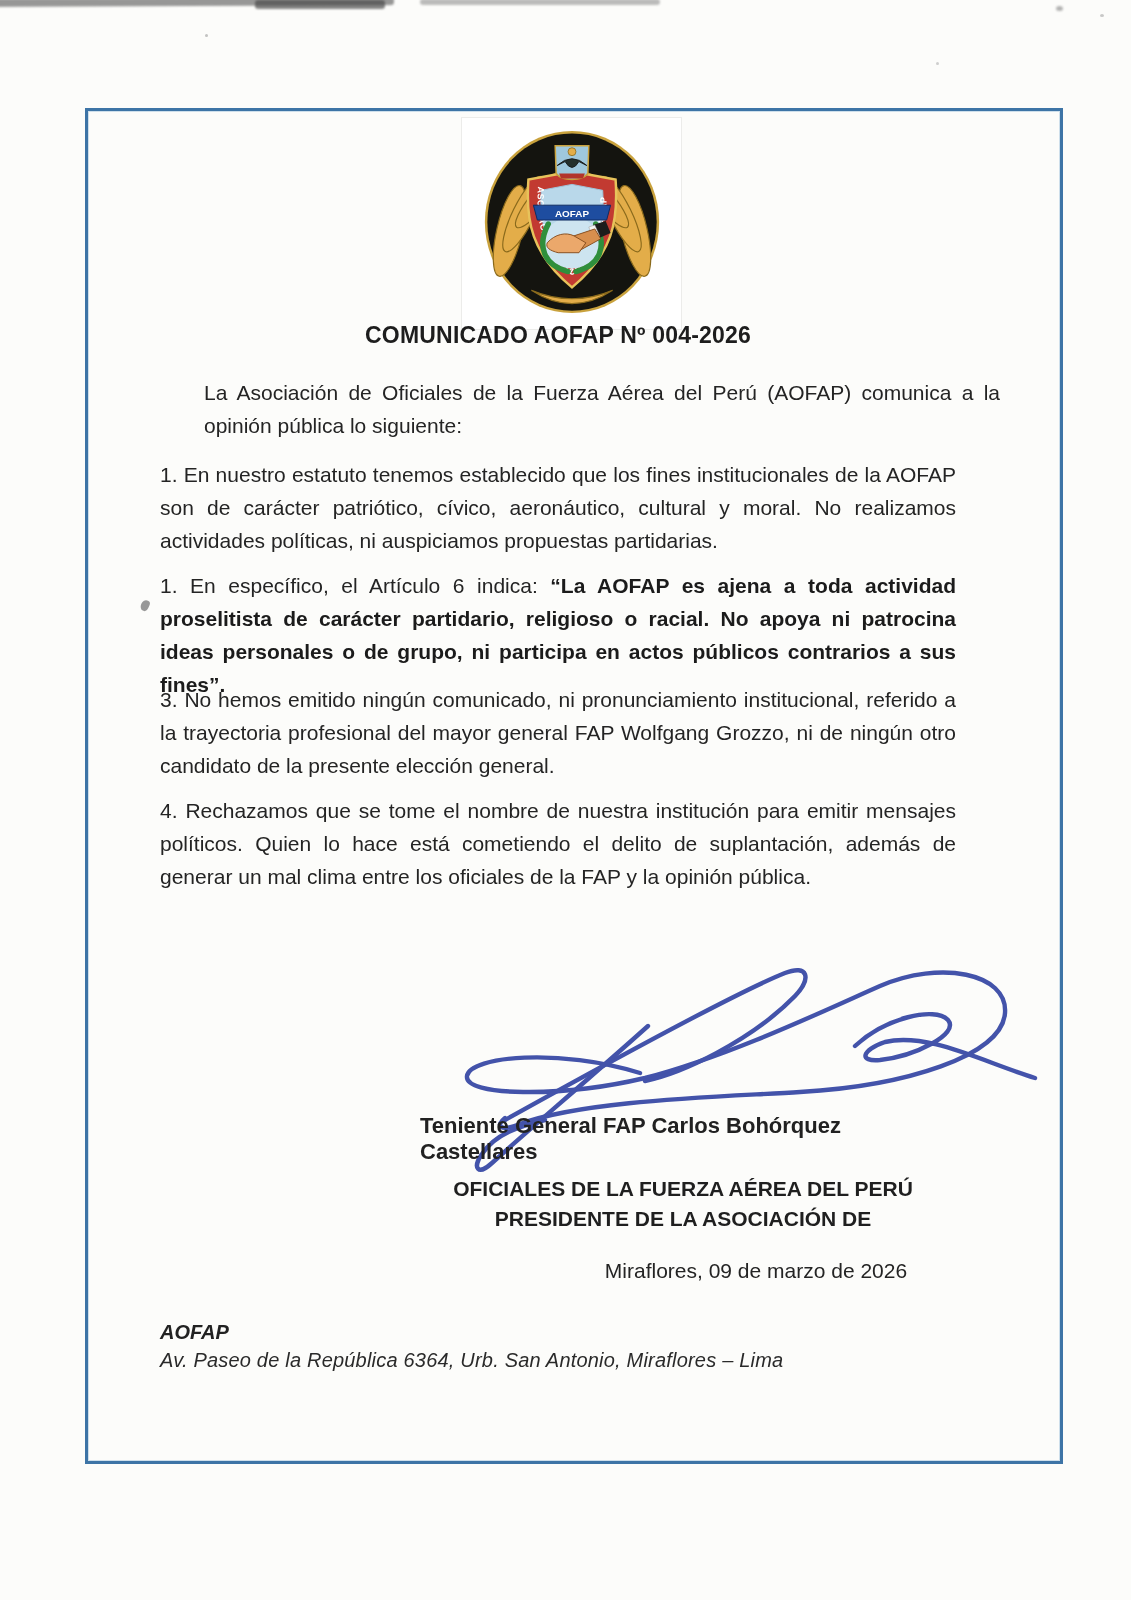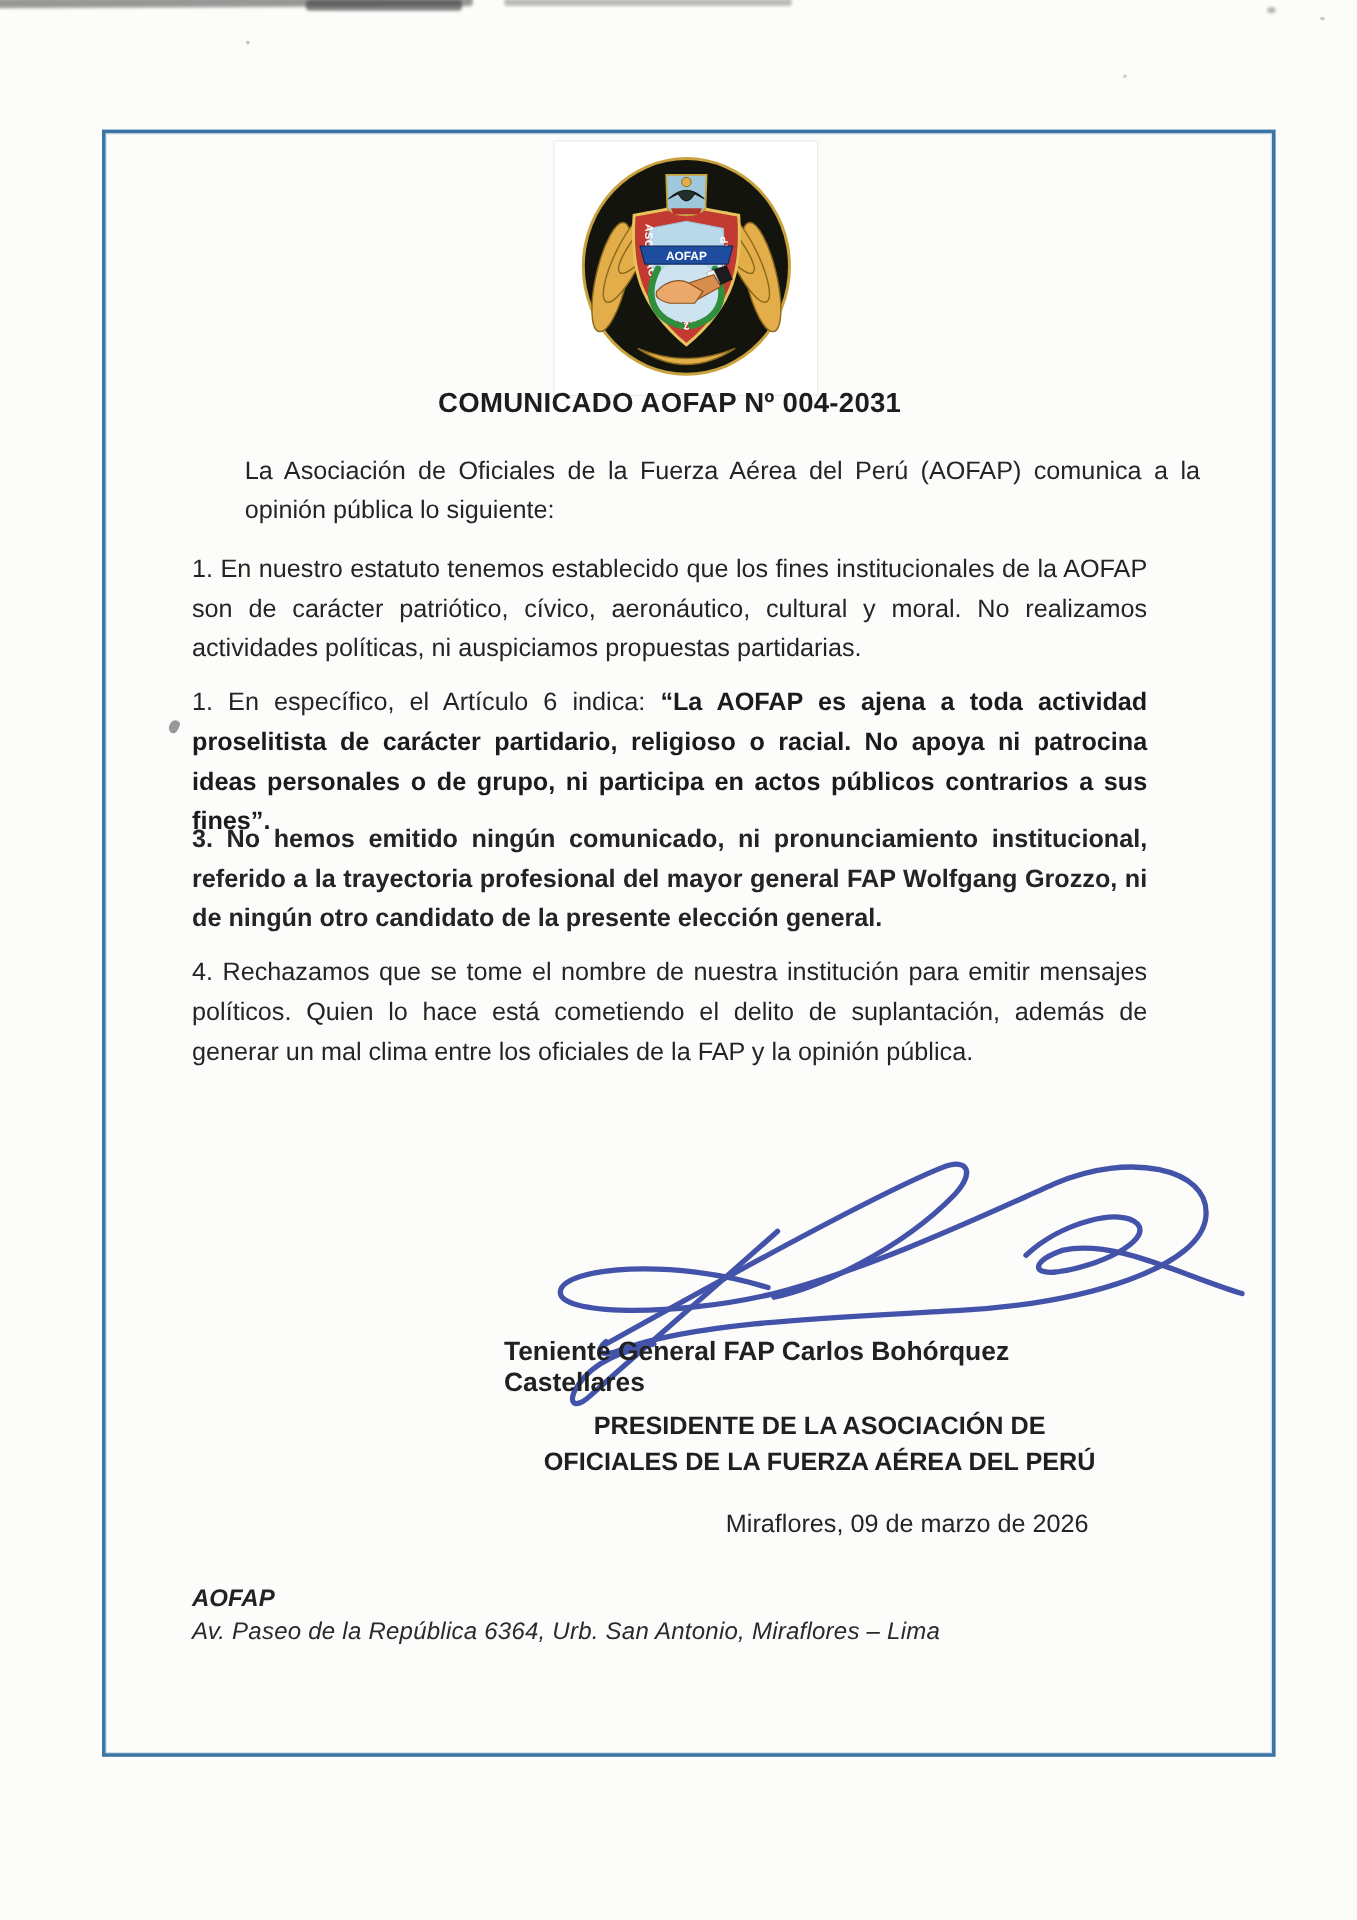--- a/index.html
+++ b/index.html
@@ -39,21 +39,21 @@
   }
   .para{
     position:absolute;left:160px;width:796px;
     font-size:21px;line-height:33px;color:#242424;
     text-align:justify;
   }
   .para .bold{font-weight:700;color:#1b1b1b;}
   .p-intro{top:376px;margin-left:44px;}
   .p-item1{top:458px;}
   .p-item2{top:569px;}
-  .p-item3{top:683px;font-weight:bold;}
+  .p-item3{top:683px;}
   .p-item4{top:794px;}
   .p-closing{top:904px;}
 
   .artifact-comma{
     position:absolute;left:141px;top:600px;width:8px;height:11px;
     border-radius:60% 40% 50% 60%;background:#777;opacity:.75;transform:rotate(24deg);
   }
 
   .signature-svg{position:absolute;left:438px;top:940px;width:600px;height:250px;}
 
@@ -136,21 +136,21 @@
 
       <g>
         <path d="M88,24 L122,24 L121,52 C115,60 95,60 89,52 Z" fill="#9fc8dd" stroke="#c9a23d" stroke-width="1.5"></path>
         <circle cx="105" cy="30" r="4" fill="#e3ad49" stroke="#8a6a1c" stroke-width="0.8"></circle>
         <path d="M90,44 Q105,30 120,44 L112,40 Q105,52 98,40 Z" fill="#24302c" stroke="#101010" stroke-width="0.8"></path>
         <path d="M92,52 L118,52 L116,57 L94,57 Z" fill="#b2342c"></path>
       </g>
     </svg>
   </div>
 
-  <div class="doc-title">COMUNICADO AOFAP Nº 004-2031</div>
+  <div class="doc-title">COMUNICADO AOFAP Nº 004-2026</div>
 
   <div class="para p-intro">La Asociación de Oficiales de la Fuerza Aérea del Perú (AOFAP) comunica a la opinión pública lo siguiente:</div>
 
   <div class="para p-item1">1. En nuestro estatuto tenemos establecido que los fines institucionales de la AOFAP son de carácter patriótico, cívico, aeronáutico, cultural y moral. No realizamos actividades políticas, ni auspiciamos propuestas partidarias.</div>
 
   <div class="para p-item2"><span>1. En específico, el Artículo 6 indica: </span><span class="bold">“La AOFAP es ajena a toda actividad proselitista de carácter partidario, religioso o racial. No apoya ni patrocina ideas personales o de grupo, ni participa en actos públicos contrarios a sus fines”.</span></div>
 
   <div class="para p-item3">3. No hemos emitido ningún comunicado, ni pronunciamiento institucional, referido a la trayectoria profesional del mayor general FAP Wolfgang Grozzo, ni de ningún otro candidato de la presente elección general.</div>
 
   <div class="para p-item4">4. Rechazamos que se tome el nombre de nuestra institución para emitir mensajes políticos. Quien lo hace está cometiendo el delito de suplantación, además de generar un mal clima entre los oficiales de la FAP y la opinión pública.</div>
@@ -163,22 +163,22 @@
       <path d="M202,133 C122,108 32,116 29,136 C26,156 122,158 207,138 C292,116 392,68 442,46 C502,20 570,33 567,73 C564,116 467,146 362,152 C282,157 147,160 82,184 C62,192 57,186 67,178"></path>
       <path d="M67,180 C182,116 297,53 347,33 C370,24 374,38 357,56 C312,102 242,134 207,141"></path>
       <path d="M417,106 C447,78 497,66 510,80 C522,94 477,116 442,120 C420,122 424,110 447,102 C490,92 545,122 597,138"></path>
       <path d="M210,86 C152,138 87,193 54,223 C40,236 34,228 44,214 C57,194 82,186 107,180"></path>
     </g>
   </svg>
 
   <div class="signer-name">Teniente General FAP Carlos Bohórquez Castellares</div>
 
   <div class="signer-title">
+    <div>OFICIALES DE LA FUERZA AÉREA DEL PERÚ</div>
     <div>PRESIDENTE DE LA ASOCIACIÓN DE</div>
-    <div>OFICIALES DE LA FUERZA AÉREA DEL PERÚ</div>
   </div>
 
   <div class="dateline">Miraflores, 09 de marzo de 2026</div>
 
   <div class="footer-org">AOFAP</div>
   <div class="footer-address">Av. Paseo de la República 6364, Urb. San Antonio, Miraflores – Lima</div>
 
 </div>
 
 </body></html>

